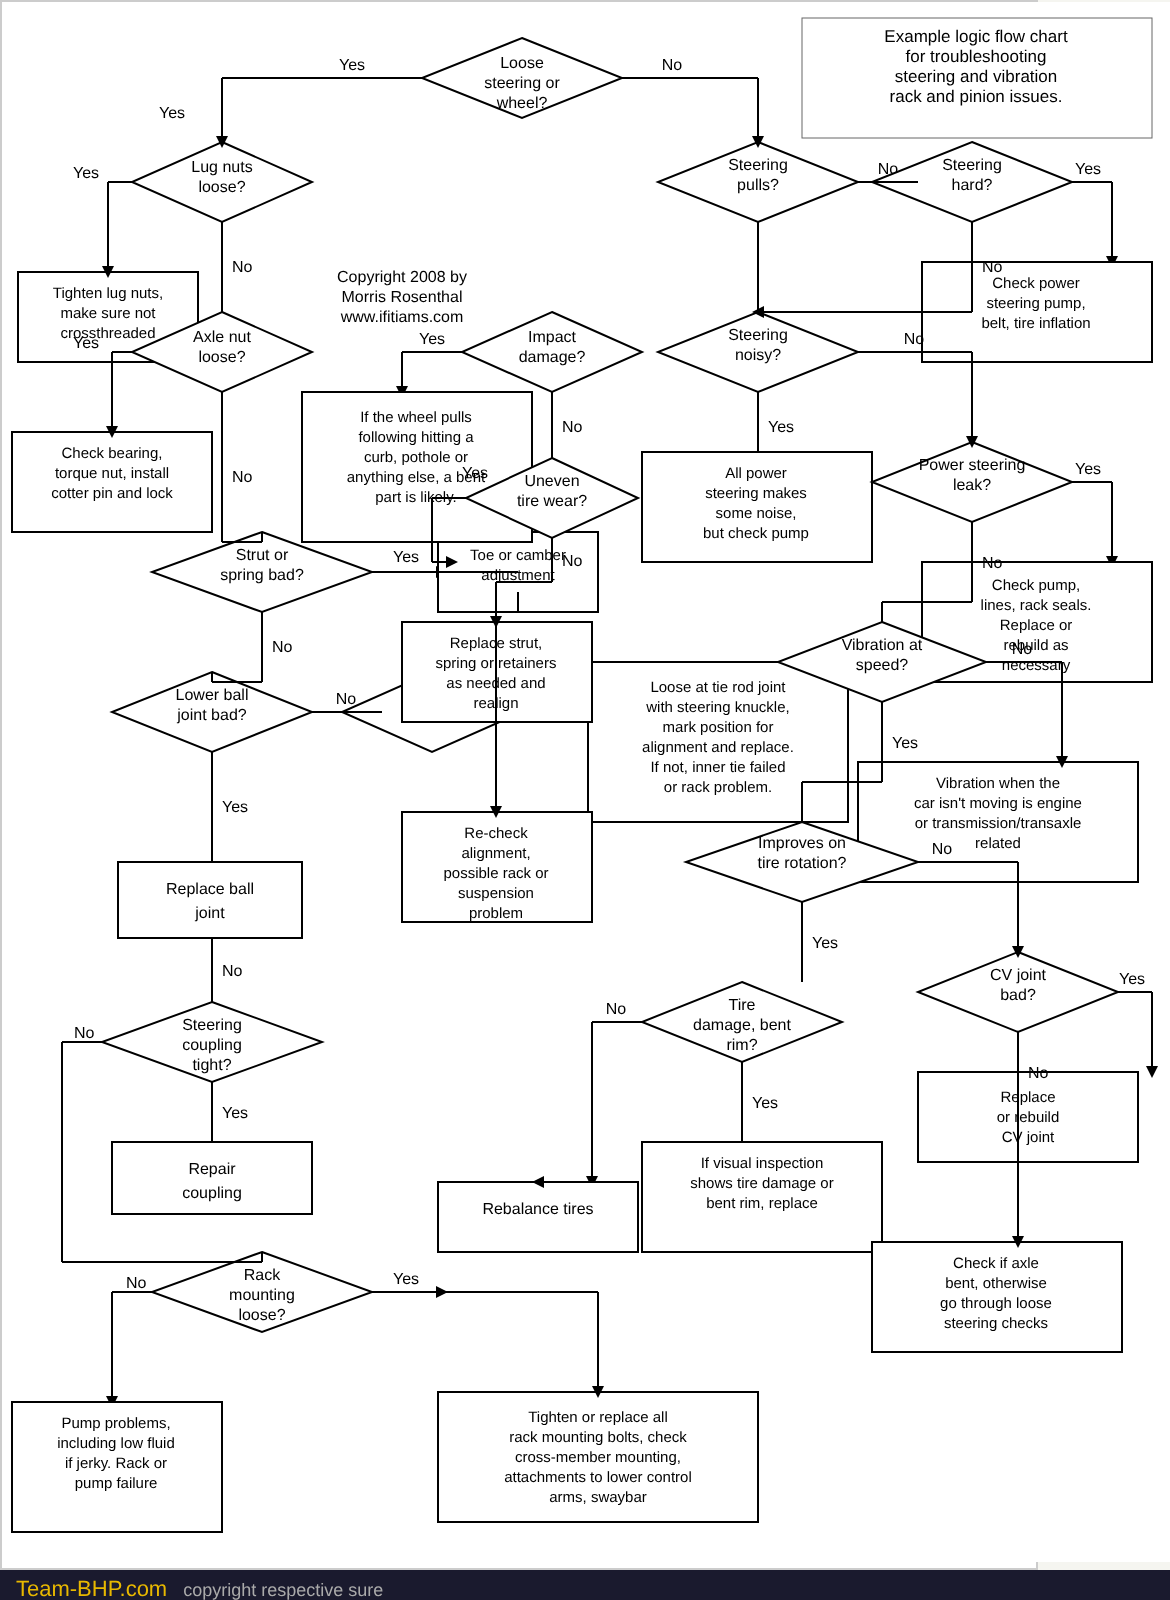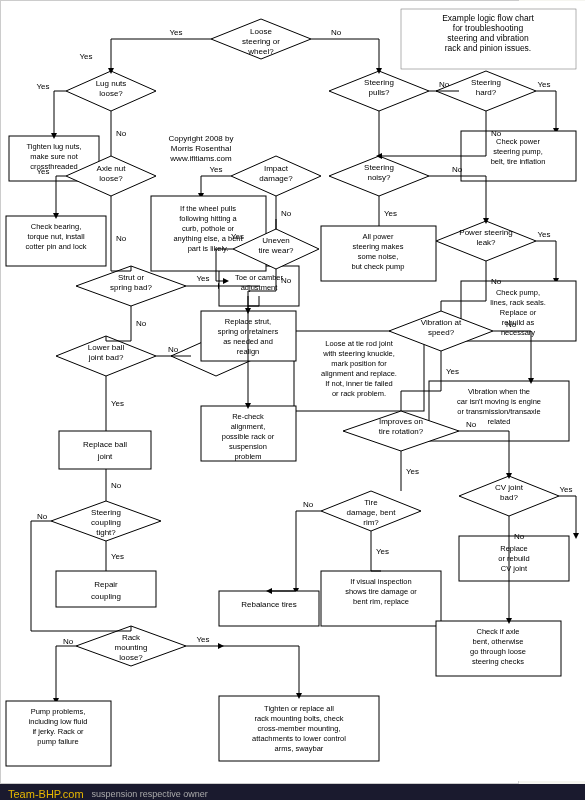--- a/index.html
+++ b/index.html
@@ -399,14 +399,14 @@
   <defs>
     <marker id="arrow" markerWidth="6" markerHeight="6" refX="3" refY="3" orient="auto">
       <path d="M0,0 L0,6 L6,3 z" fill="black"></path>
     </marker>
   </defs>
 </svg>
 </div>
 
 <div class="footer">
   <span class="footer-logo">Team-BHP.com</span>
-  <span>suspension respective owner</span>
+  <span>copyright respective sure</span>
 </div>
 
 </body></html>

